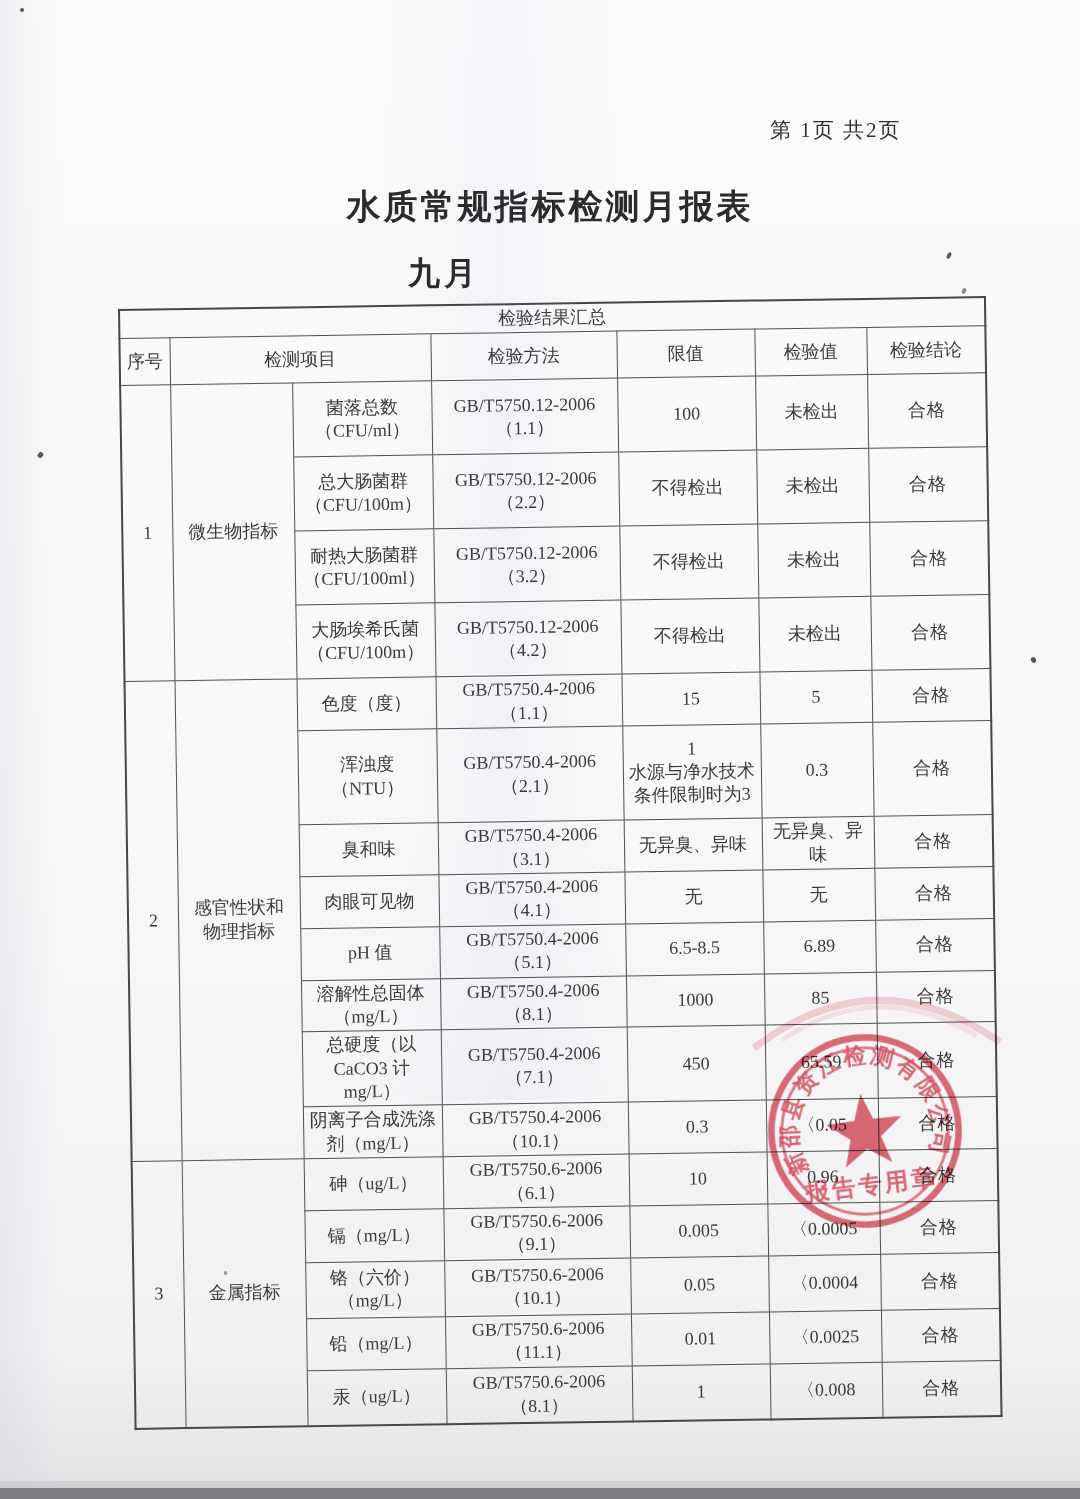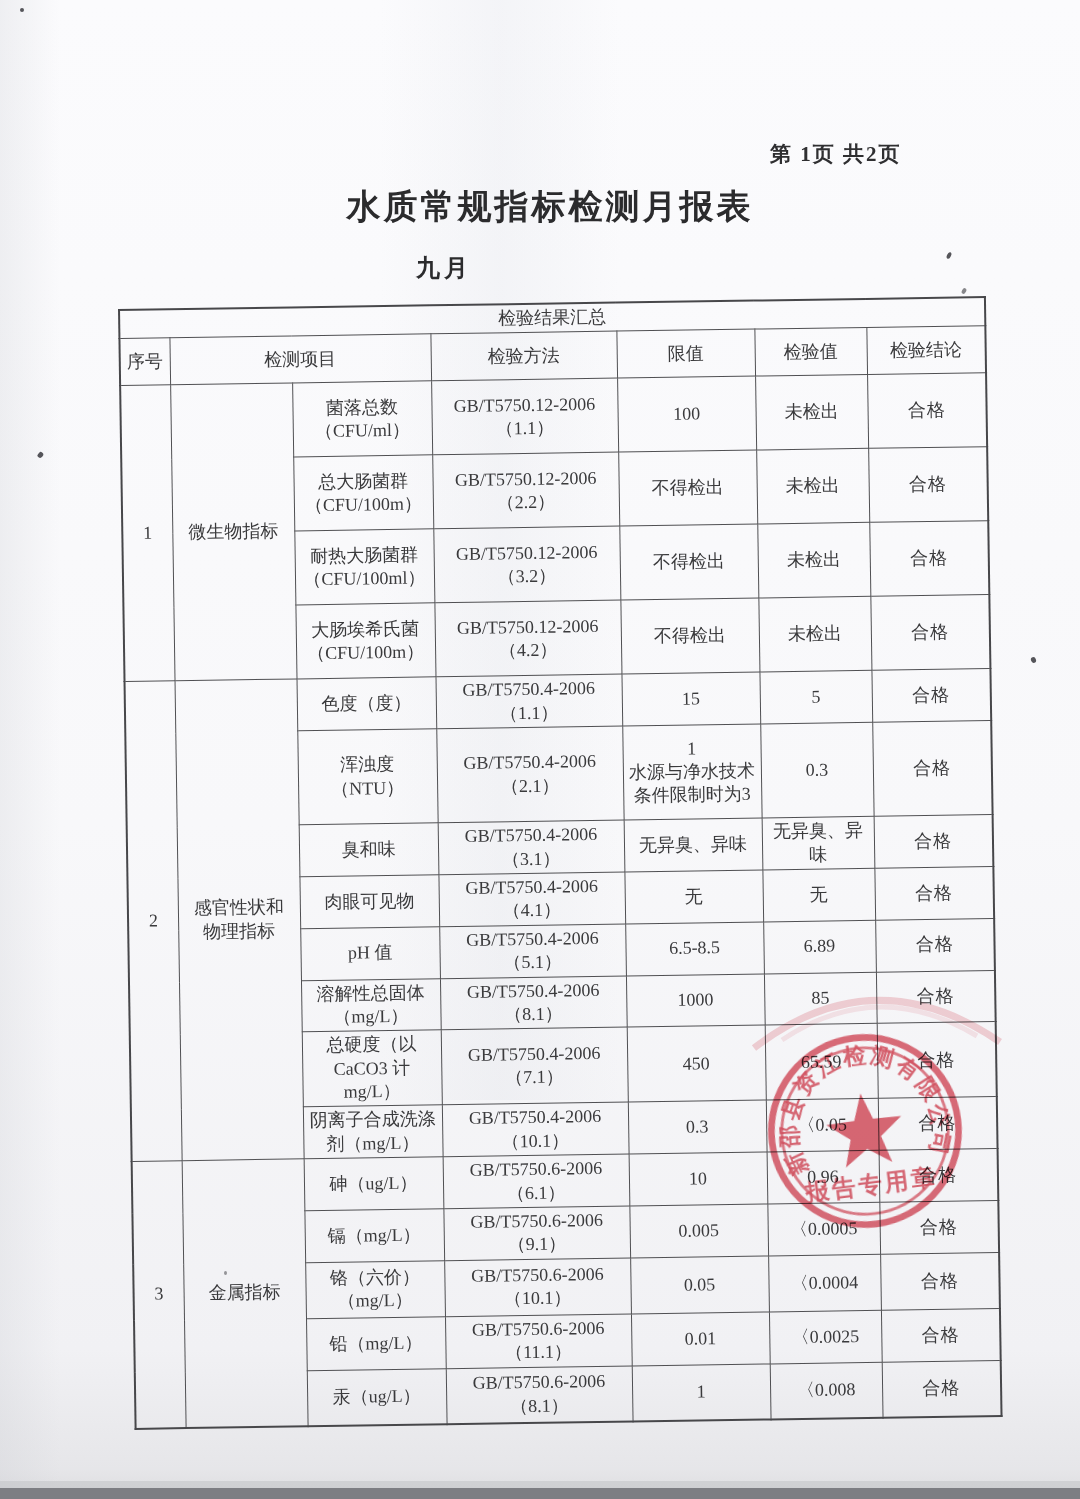--- a/index.html
+++ b/index.html
@@ -8,30 +8,30 @@
     width:1080px;height:1499px;
     background:linear-gradient(180deg,#fbfbfd 0%,#f8f8fa 55%,#f1f1f4 90%,#e6e6e9 98%,#dcdcdf 100%);
     font-family:"Liberation Serif","DejaVu Serif",serif;
     color:#383838;
     overflow:hidden;
   }
   .shade{position:absolute;pointer-events:none;}
   .shade1{left:380px;top:0;width:240px;height:1100px;background:linear-gradient(90deg,rgba(210,214,222,0) 0%,rgba(210,214,222,.18) 50%,rgba(210,214,222,0) 100%);}
   .shade2{left:0;top:0;width:60px;height:1499px;background:linear-gradient(90deg,rgba(200,202,208,.25),rgba(200,202,208,0));}
   .page-indicator{
-    position:absolute;left:770px;top:140px;
-    font-size:21px;font-weight:bold;color:#2f2f31;letter-spacing:2px;
+    position:absolute;left:770px;top:116px;
+    font-size:21px;font-weight:normal;color:#2f2f31;letter-spacing:2px;
   }
   .doc-title{
     position:absolute;left:0;top:184px;width:1100px;text-align:center;
     font-size:34px;font-weight:bold;color:#2b2b2d;letter-spacing:3px;
   }
   .doc-subtitle{
     position:absolute;left:0;top:252px;width:888px;text-align:center;
-    font-size:24px;font-weight:bold;color:#2b2b2d;letter-spacing:4px;
+    font-size:32px;font-weight:bold;color:#2b2b2d;letter-spacing:4px;
   }
   .table-wrap{
     position:absolute;left:118px;top:309px;width:866px;
     transform:rotate(-0.85deg);transform-origin:0 0;
   }
   table.report{
     border-collapse:collapse;width:866px;table-layout:fixed;
     border:2.4px solid #47474a;
   }
   table.report td{

